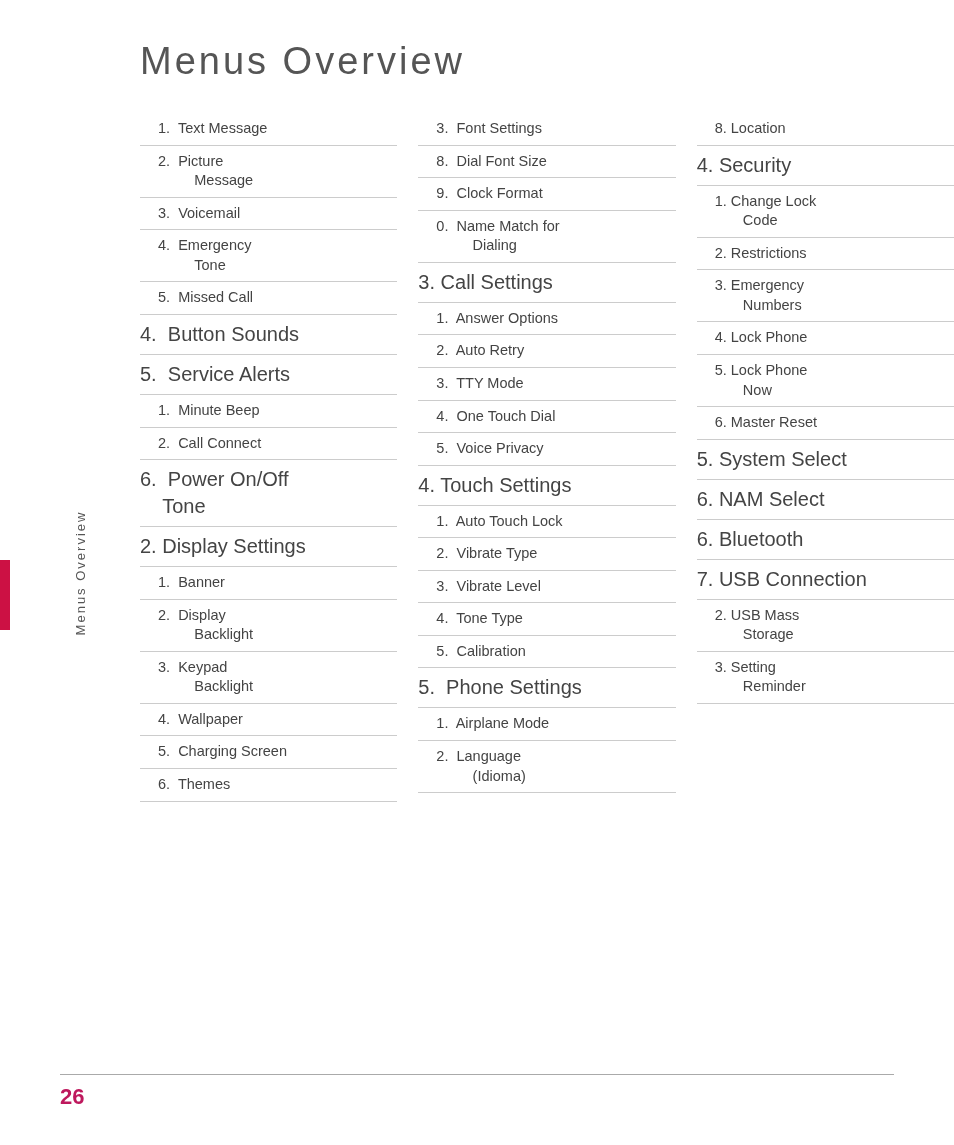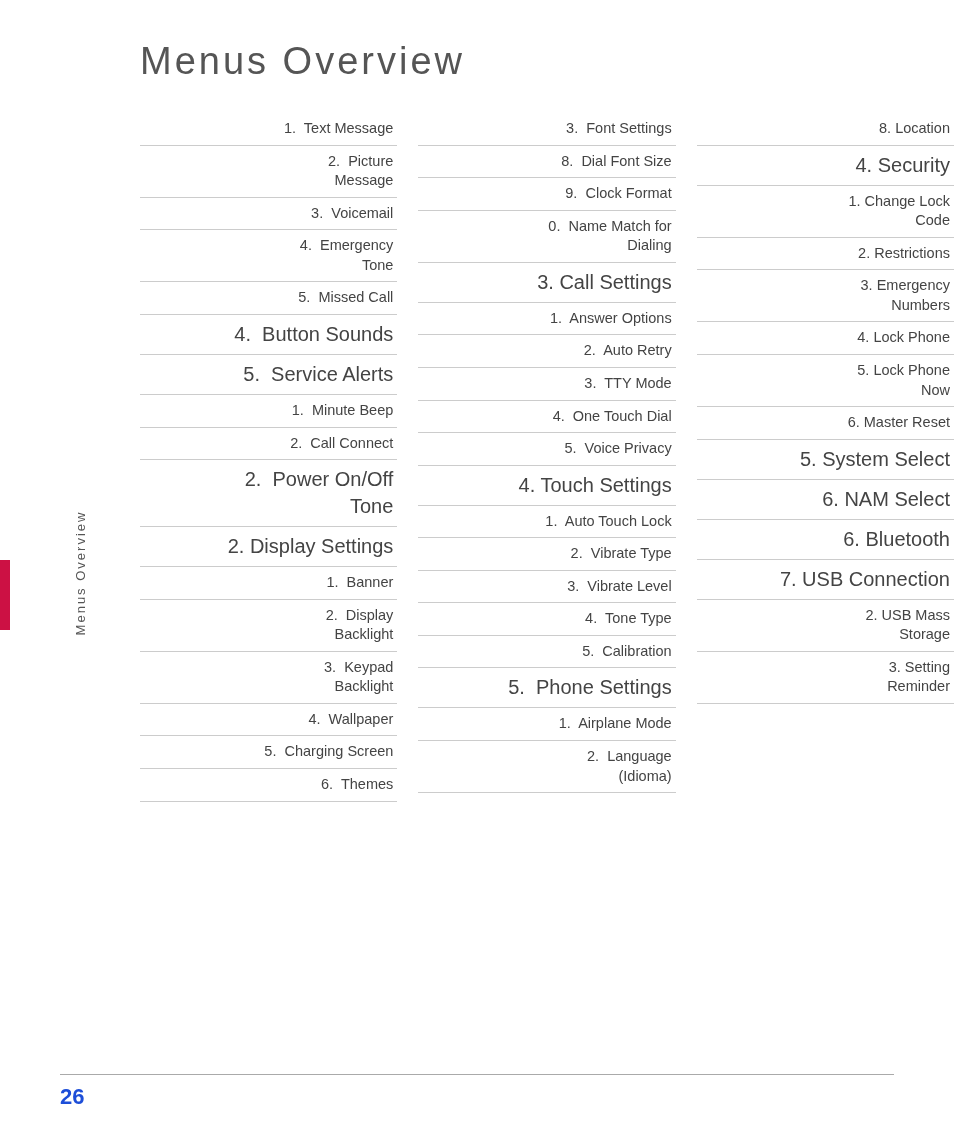--- a/index.html
+++ b/index.html
@@ -47,39 +47,38 @@
       flex-direction: column;
       flex: 1;
     }
 
     .menu-item {
       border-bottom: 1px solid #cccccc;
       padding: 6px 4px 6px 0;
       font-size: 15px;
       color: #444444;
       line-height: 1.35;
-      text-align: right;
     }
 
     .menu-item.level1 {
       padding-left: 0;
       font-size: 20px;
     }
 
     .menu-item.level2 {
       padding-left: 18px;
       font-size: 14.5px;
     }
 
     .page-number {
       position: absolute;
       bottom: 35px;
       left: 60px;
       font-size: 22px;
-      color: #1d4ed8;
+      color: #be185d;
       font-weight: bold;
     }
 
     .sidebar-label {
       position: absolute;
       left: 18px;
       top: 50%;
       transform: translateY(-50%) rotate(-90deg);
       transform-origin: center center;
       font-size: 13px;
@@ -130,21 +129,21 @@
         <div class="menu-item level2" style="white-space: pre-wrap;">2.  Picture
          Message</div>
         <div class="menu-item level2" style="white-space: pre-wrap;">3.  Voicemail</div>
         <div class="menu-item level2" style="white-space: pre-wrap;">4.  Emergency
          Tone</div>
         <div class="menu-item level2" style="white-space: pre-wrap;">5.  Missed Call</div>
         <div class="menu-item level1" style="white-space: pre-wrap;">4.  Button Sounds</div>
         <div class="menu-item level1" style="white-space: pre-wrap;">5.  Service Alerts</div>
         <div class="menu-item level2" style="white-space: pre-wrap;">1.  Minute Beep</div>
         <div class="menu-item level2" style="white-space: pre-wrap;">2.  Call Connect</div>
-        <div class="menu-item level1" style="white-space: pre-wrap;">2.  Power On/Off
+        <div class="menu-item level1" style="white-space: pre-wrap;">6.  Power On/Off
     Tone</div>
         <div class="menu-item level1" style="white-space: pre-wrap;">2. Display Settings</div>
         <div class="menu-item level2" style="white-space: pre-wrap;">1.  Banner</div>
         <div class="menu-item level2" style="white-space: pre-wrap;">2.  Display
          Backlight</div>
         <div class="menu-item level2" style="white-space: pre-wrap;">3.  Keypad
          Backlight</div>
         <div class="menu-item level2" style="white-space: pre-wrap;">4.  Wallpaper</div>
         <div class="menu-item level2" style="white-space: pre-wrap;">5.  Charging Screen</div>
         <div class="menu-item level2" style="white-space: pre-wrap;">6.  Themes</div>

